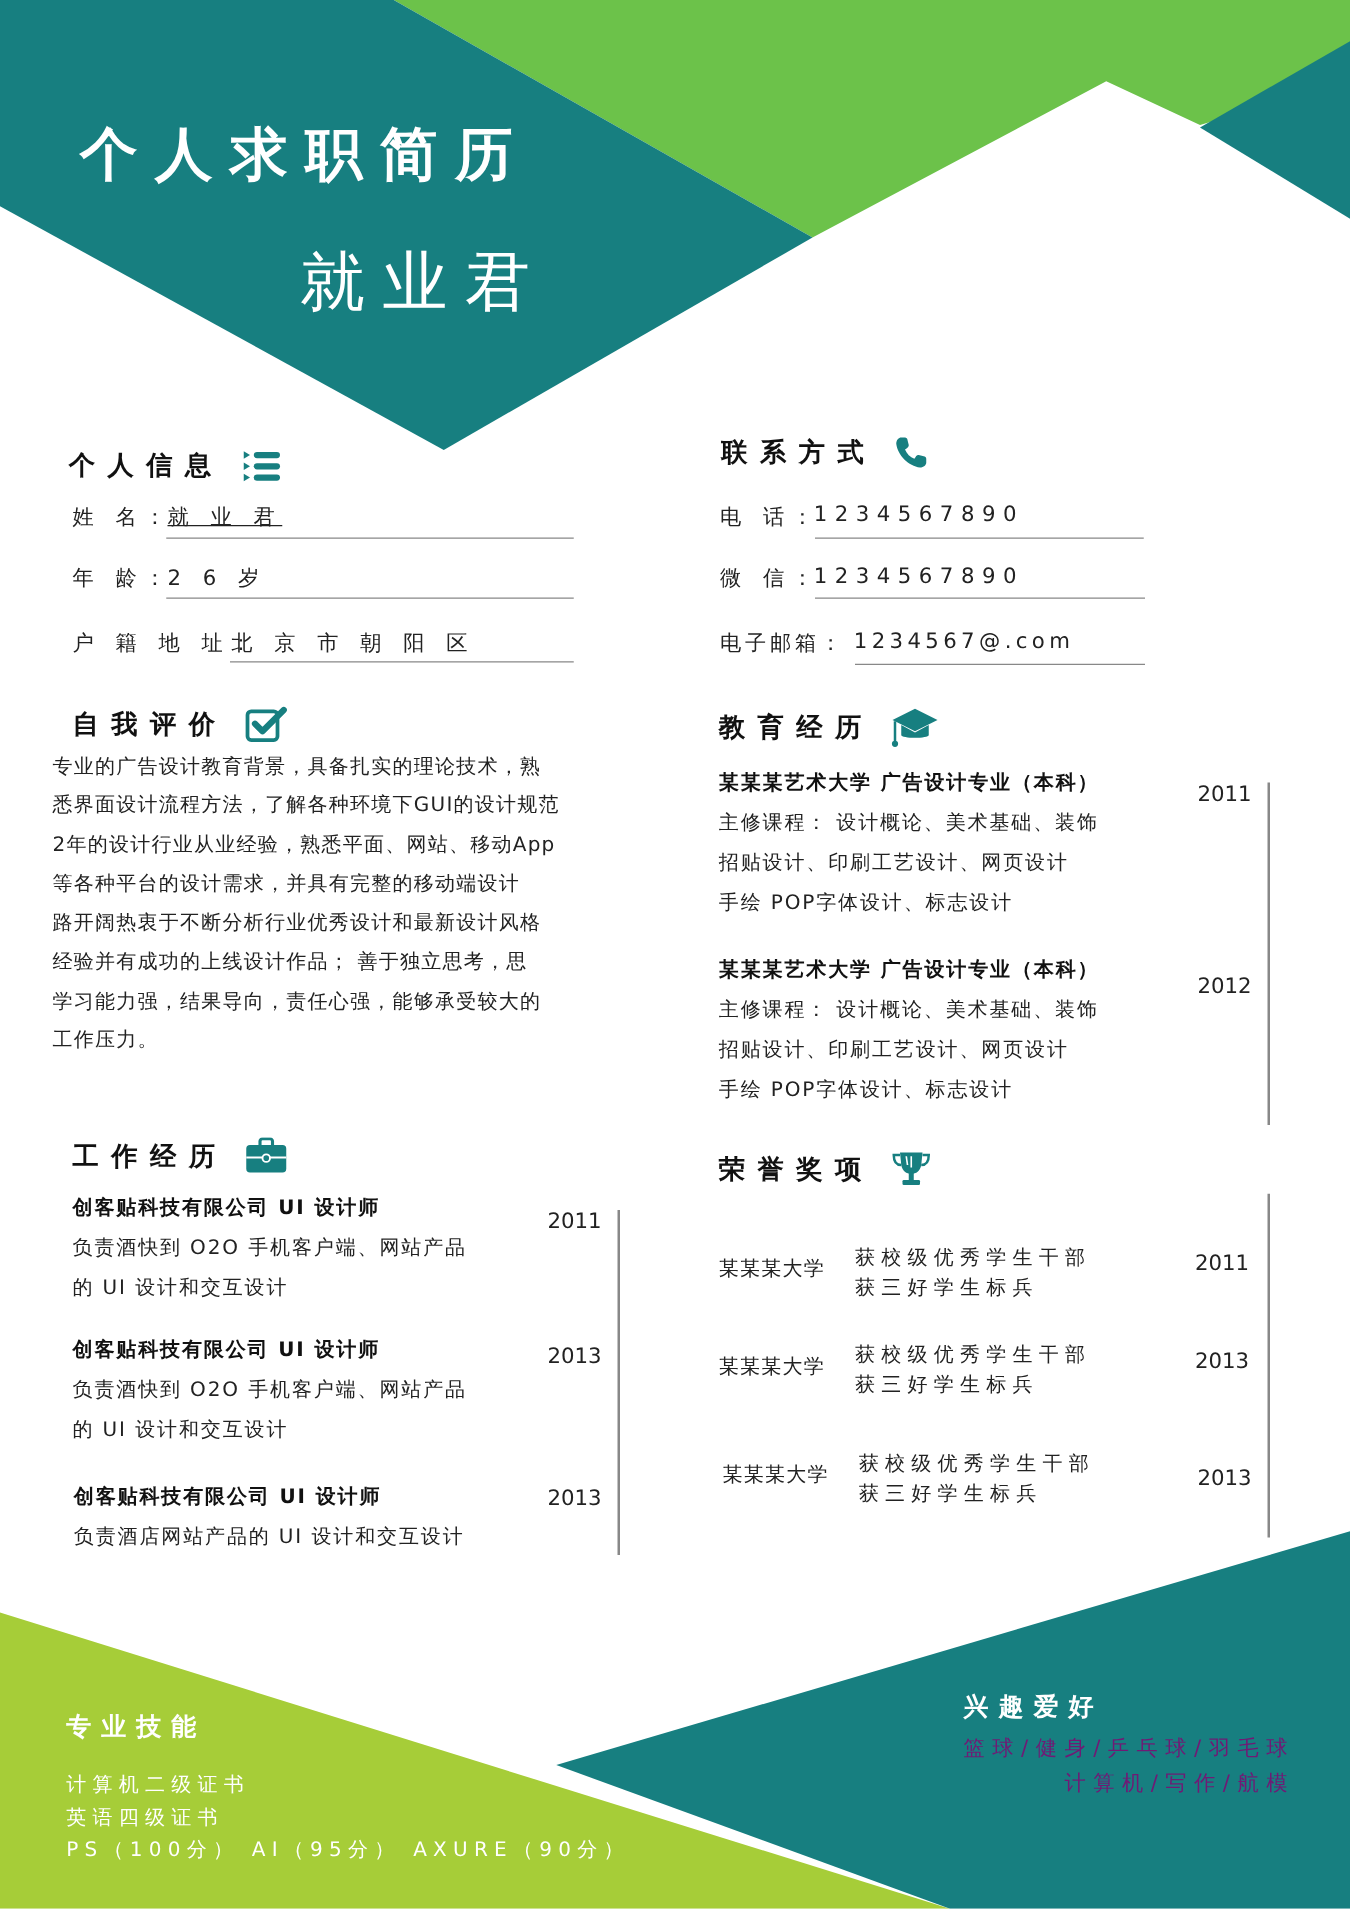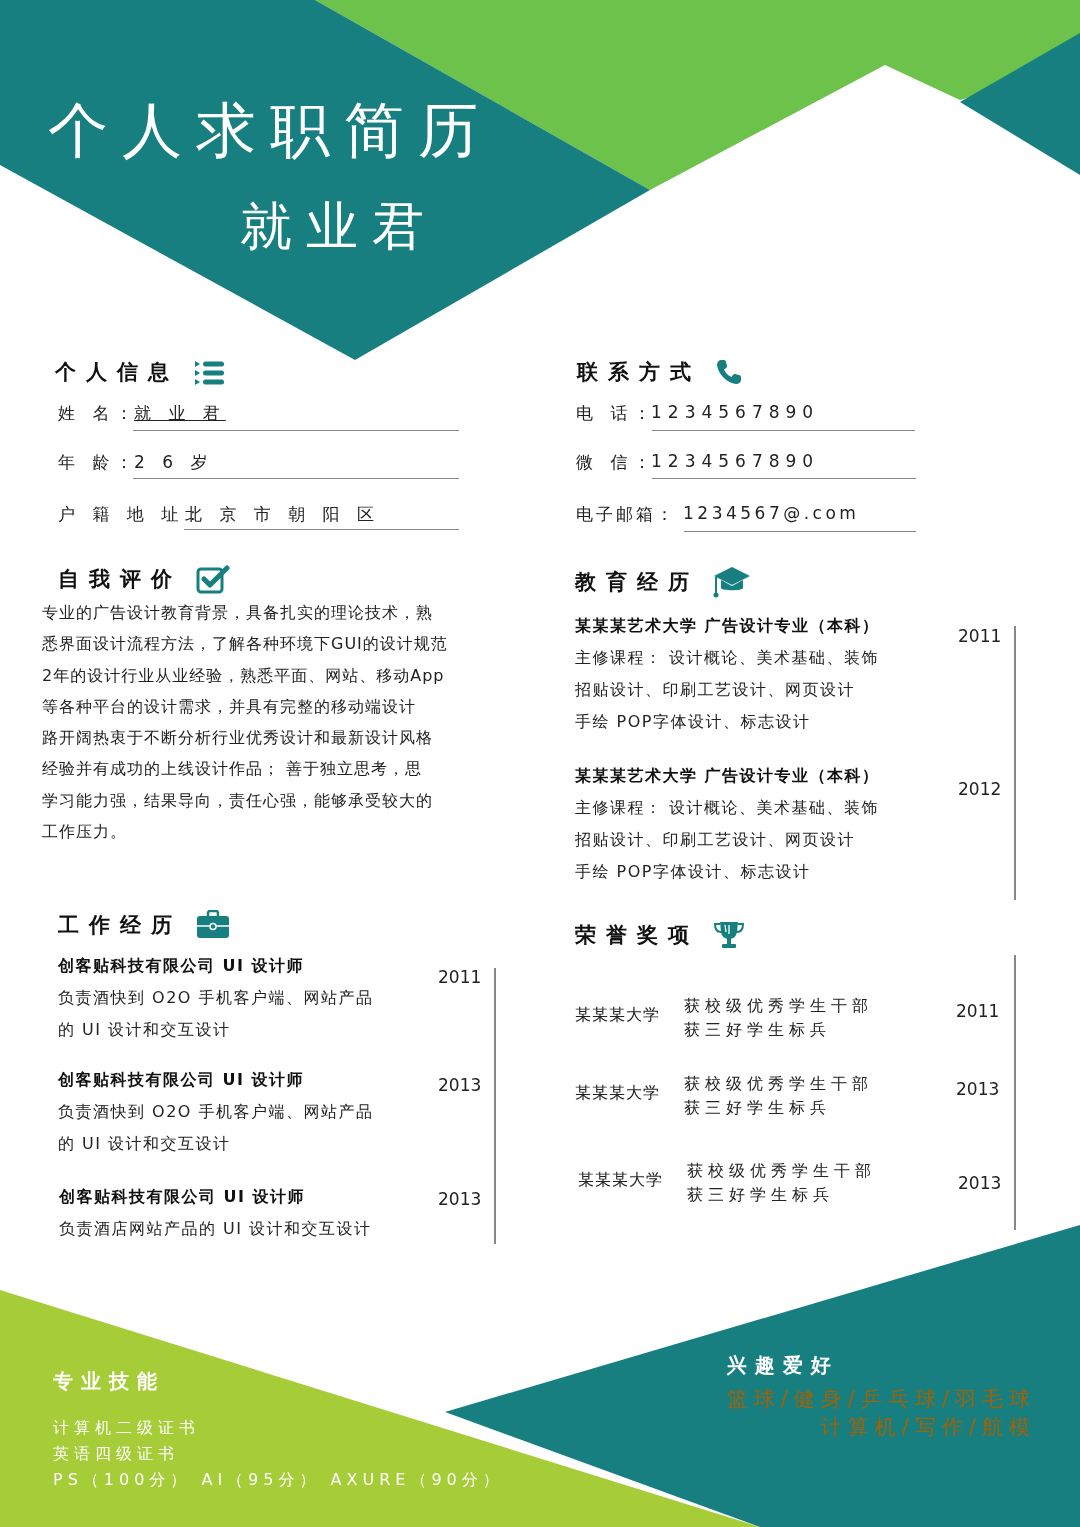--- a/index.html
+++ b/index.html
@@ -1,20 +1,20 @@
 <!DOCTYPE html>
 <html><head>
 <meta charset="utf-8">
 <style>
   html, body { margin: 0; padding: 0; }
   body { width: 1080px; height: 1527px; position: relative; overflow: hidden; background: #ffffff; font-family: "DejaVu Sans", "Liberation Sans", sans-serif; color: #222; }
   .bg { position: absolute; left: 0; top: 0; width: 1080px; height: 1527px; z-index: 0; }
   .layer { position: absolute; z-index: 1; }
 
-  .title { left: 48px; top: 100px; font-size: 60px; font-weight: normal; color: #fff; letter-spacing: 14px; line-height: 1; white-space: nowrap; }
+  .title { left: 64px; top: 100px; font-size: 46px; font-weight: bold; color: #fff; letter-spacing: 14px; line-height: 1; white-space: nowrap; }
   .subtitle { left: 240px; top: 200px; font-size: 52px; color: #fff; letter-spacing: 14px; line-height: 1; white-space: nowrap; }
 
   .sec-head { display: flex; align-items: center; gap: 14px; font-size: 21px; font-weight: bold; letter-spacing: 10px; color: #111; white-space: nowrap; }
   .sec-head svg { display: block; }
 
   .field { position: absolute; font-size: 17px; letter-spacing: 6px; color: #222; white-space: nowrap; }
   .field .val { position: absolute; top: 0; }
   .uline { position: absolute; height: 0; border-top: 1.5px solid #888; }
 
   .para { font-size: 16px; line-height: 31.3px; color: #222; letter-spacing: 1px; }
@@ -24,21 +24,21 @@
   .entry-line { font-size: 16px; color: #222; letter-spacing: 1.5px; white-space: nowrap; }
   .year { position: absolute; font-size: 17px; color: #222; }
   .vline { position: absolute; width: 0; border-left: 2px solid #888; }
 
   .honor-school { position: absolute; font-size: 16px; color: #222; letter-spacing: 1px; white-space: nowrap; }
   .honor-desc { position: absolute; font-size: 16px; color: #222; letter-spacing: 5px; line-height: 24px; white-space: nowrap; }
 
   .skills-head { font-size: 20px; font-weight: bold; color: #fff; letter-spacing: 8px; }
   .skills-line { font-size: 16px; color: #fff; letter-spacing: 5px; line-height: 26px; white-space: nowrap; }
   .hobby-head { font-size: 20px; font-weight: bold; color: #fff; letter-spacing: 8px; text-align: left; }
-  .hobby-line { font-size: 21px; color: #a16207; letter-spacing: 6px; line-height: 28px; text-align: right; white-space: nowrap; }
+  .hobby-line { font-size: 17px; color: #701a75; letter-spacing: 6px; line-height: 28px; text-align: right; white-space: nowrap; }
 </style>
 </head>
 <body>
 
 <svg class="bg" viewBox="0 0 1080 1527" xmlns="http://www.w3.org/2000/svg">
 
   <polygon points="315,0 1080,0 1080,65 960,100 885,65 650,190" fill="#6cc24a"></polygon>
 
   <polygon points="1080,33 1080,175 960,102" fill="#177f80"></polygon>
 
@@ -74,21 +74,21 @@
   <span>年 龄：</span>
   <span class="val" style="left:76px;text-align:center;">2 6 岁</span>
 </div>
 <div class="uline" style="left:133px; top:478px; width:326px;"></div>
 <div class="field" style="left:58px; top:503px;">
   <span>户 籍 地 址：</span>
   <span class="val" style="left:127px;">北 京 市 朝 阳 区</span>
 </div>
 <div class="uline" style="left:184px; top:529px; width:275px;"></div>
 
-<div class="layer sec-head" style="left:577px; top:358px;">
+<div class="layer sec-head" style="left:577px; top:348px;">
   <span>联系方式</span>
   <span>
     <svg width="28" height="28" viewBox="0 0 28 28">
       <path d="M6 2 C4 2 2 4 2 7 C3 16 12 25 21 26 C24 26 26 24 26 22 L26 19 C26 18 25 17 24 17 L20 16 C19 16 18 16.5 17.5 17.5 L16.5 19 C13 17.5 10.5 15 9 11.5 L10.5 10.5 C11.5 10 12 9 12 8 L11 4 C11 3 10 2 9 2 Z" fill="#177f80"></path>
     </svg>
   </span>
 </div>
 <div class="field" style="left:576px; top:402px;">
   <span>电 话：</span>
   <span class="val" style="left:75px;">1234567890</span>

